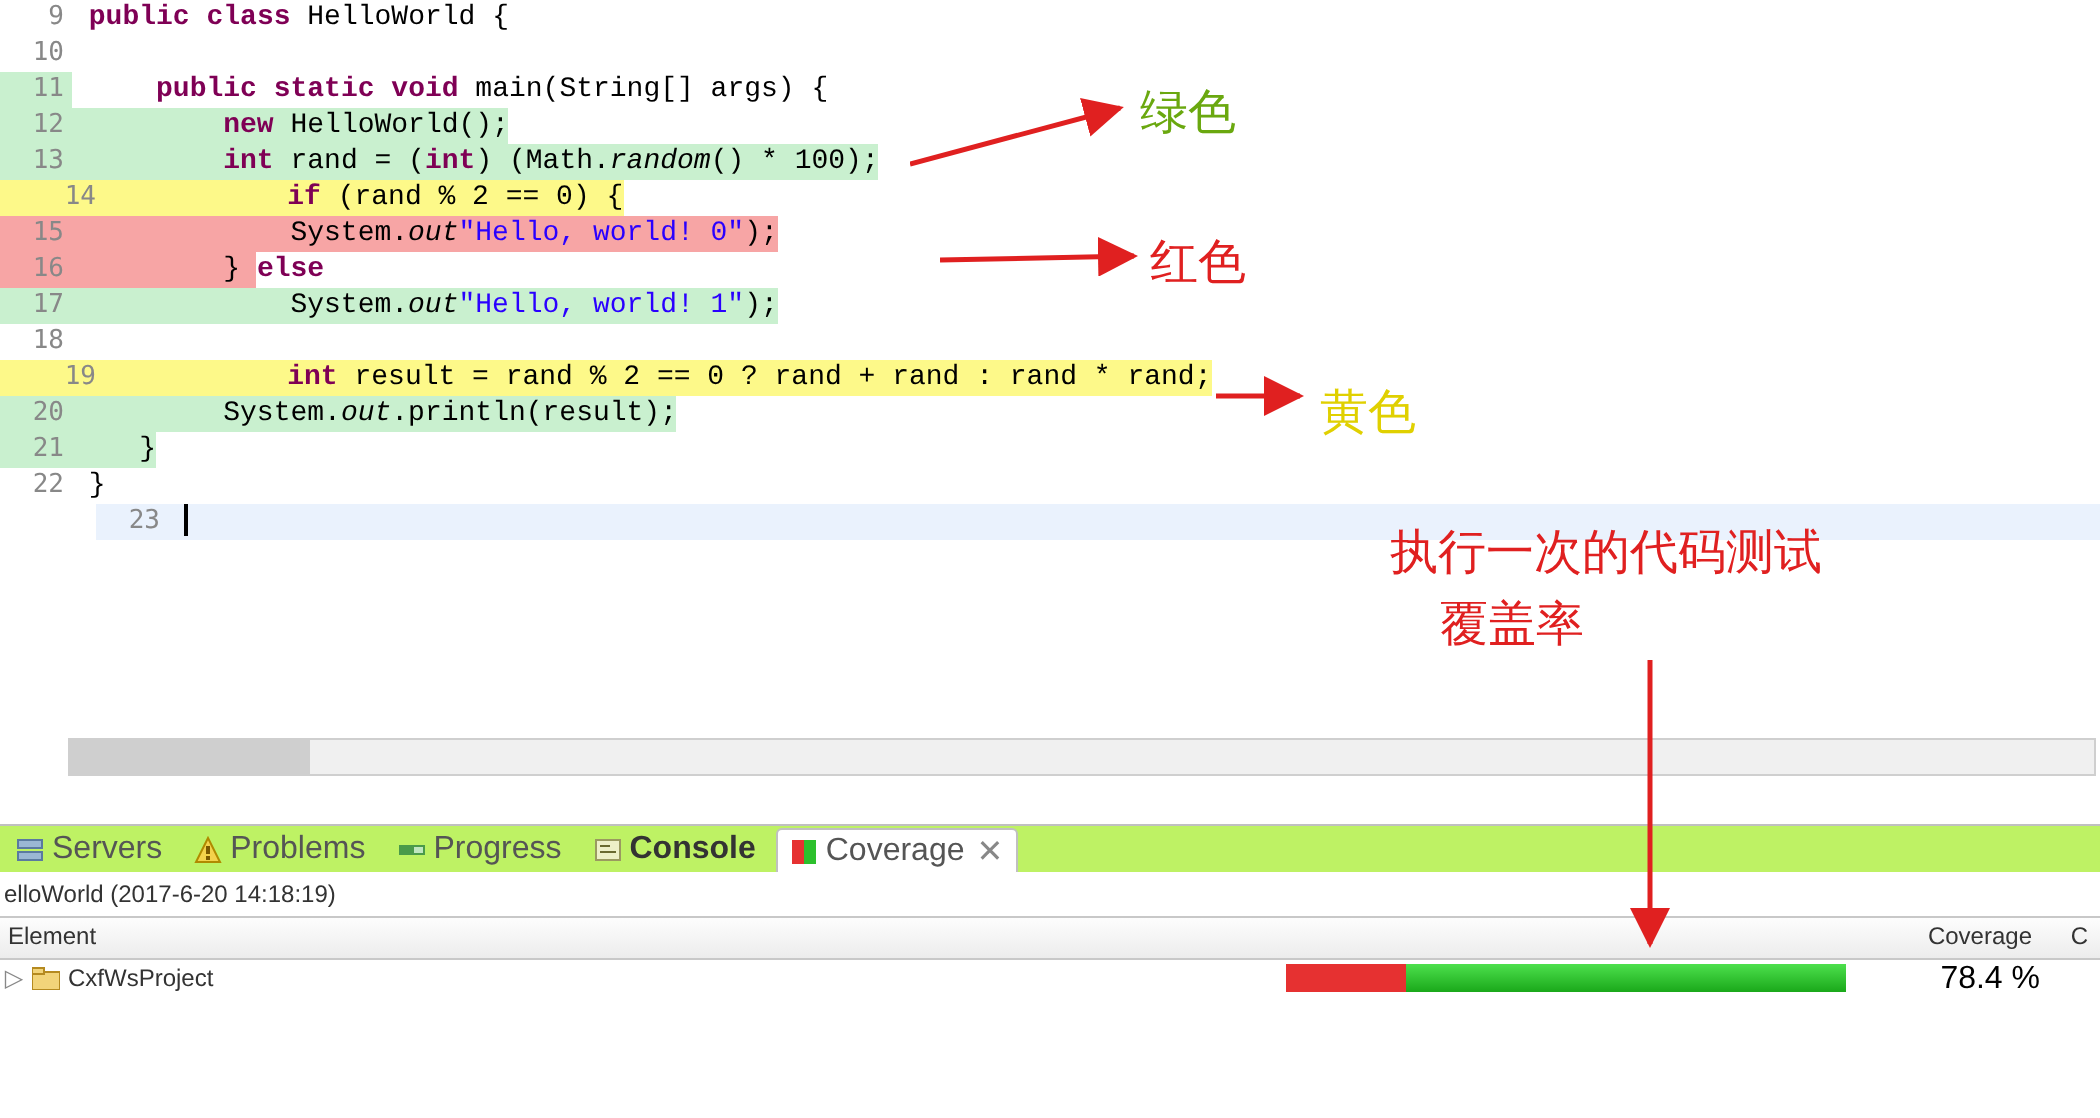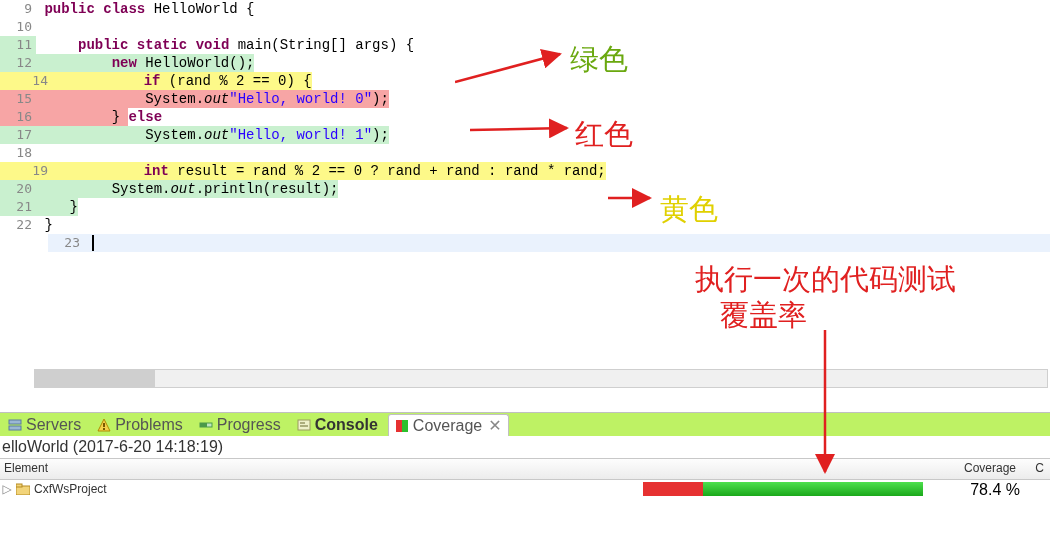--- a/index.html
+++ b/index.html
@@ -18,35 +18,35 @@
   .cursor{display:inline-block;border-left:2px solid #000;height:16px;vertical-align:middle;}
   .hscroll{position:absolute;left:34px;right:2px;bottom:0;height:17px;background:#f0f0f0;border:1px solid #cfcfcf;}
   .hscroll .thumb{position:absolute;left:0;top:0;bottom:0;width:120px;background:#cfcfcf;}
   
   .tabs{position:absolute;left:0;right:0;top:412px;height:24px;display:flex;align-items:center;font-family:Tahoma,Arial,sans-serif;font-size:16px;color:#555;border-top:1px solid #c0c0c0;background:#bef264;gap:4px;padding-left:2px;}
   .tab{display:inline-flex;align-items:center;gap:4px;padding:0 6px;height:22px;}
   .tab.active{font-weight:bold;color:#333;}
   .tab.active-bg{background:#fff;border:1px solid #c0c0c0;border-bottom:none;border-radius:3px 3px 0 0;}
   .tab .ic{width:14px;height:14px;display:inline-block;}
   .close-x{font-family:Arial;color:#888;margin-left:2px;}
-  .subhead{position:absolute;left:0;right:0;top:436px;height:22px;font-family:Tahoma,Arial,sans-serif;font-size:16px;color:#333;background:#fff;display:flex;align-items:center;padding-left:2px;border-bottom:1px solid #e0e0e0;}
+  .subhead{position:absolute;left:0;right:0;top:436px;height:22px;font-family:Tahoma,Arial,sans-serif;font-size:12px;color:#333;background:#fff;display:flex;align-items:center;padding-left:2px;border-bottom:1px solid #e0e0e0;}
   .cov-head{position:absolute;left:0;right:0;top:458px;height:20px;background:linear-gradient(#fdfdfd,#ececec);border-top:1px solid #c8c8c8;border-bottom:1px solid #c8c8c8;font-family:Tahoma,Arial,sans-serif;font-size:12px;color:#333;}
   .cov-head .el{position:absolute;left:4px;top:2px;}
   .cov-head .cv{position:absolute;right:34px;top:2px;}
   .cov-head .cc{position:absolute;right:6px;top:2px;}
   .cov-row{position:absolute;left:0;right:0;top:478px;height:22px;font-family:Tahoma,Arial,sans-serif;font-size:12px;color:#333;display:flex;align-items:center;}
   .cov-row .tri{display:inline-block;width:10px;text-align:center;color:#888;margin-left:2px;}
   .cov-row .pic{width:14px;height:12px;display:inline-block;margin:0 4px;}
   .cov-row .name{flex:0 0 auto;}
   .cov-bar{position:absolute;left:643px;top:482px;width:280px;height:14px;}
   .cov-bar .r{position:absolute;left:0;top:0;bottom:0;background:#e63131;}
   .cov-bar .g{position:absolute;top:0;bottom:0;right:0;background:#2cc02c;background:linear-gradient(#4de04d,#1aa81a);}
   .cov-pct{position:absolute;right:30px;top:481px;font-family:Tahoma,Arial,sans-serif;font-size:16px;}
   
-  .anno{position:absolute;color:#e02020;font-family:"Microsoft YaHei","SimSun",Arial,sans-serif;font-size:29px;pointer-events:none;}
+  .anno{position:absolute;color:#e02020;font-family:"Microsoft YaHei","SimSun",Arial,sans-serif;font-size:24px;pointer-events:none;}
   .anno.green-lbl{color:#6aa80f;}
   .anno.yellow-lbl{color:#e0d000;}
   svg.arrow{position:absolute;pointer-events:none;}
 </style>
 </head>
 <body>
 
 <div class="editor">
 
   <div class="line">
@@ -61,20 +61,24 @@
   <div class="line">
       <span class="gutter bg-green">11</span>
       <span class="code">     <span class="kw">public</span> <span class="kw">static</span> <span class="kw">void</span><span> main(String[] args) {</span></span>
     </div>
 
   <div class="line">
       <span class="gutter bg-green">12</span>
       <span class="code"><span class="hl bg-green">         <span class="kw">new</span><span> HelloWorld();</span></span></span>
     </div>
 
+  <div class="line">
+      <span class="gutter bg-green">13</span>
+      <span class="code"><span class="hl bg-green">         <span class="kw">int</span><span> rand = (</span><span class="kw">int</span><span>) (Math.</span><span class="it">random</span><span>() * 100);</span></span></span>
+    </div>
 
   <div class="line">
       <span class="gutter bg-yellow">14</span>
       <span class="code"><span class="hl bg-yellow">         <span class="kw">if</span><span> (rand % 2 == 0) {</span></span></span>
     </div>
 
   <div class="line">
       <span class="gutter bg-red">15</span>
       <span class="code"><span class="hl bg-red">             <span>System.</span><span class="it">out</span><span></span><span class="str">"Hello, world! 0"</span><span>);</span></span></span>
     </div>

